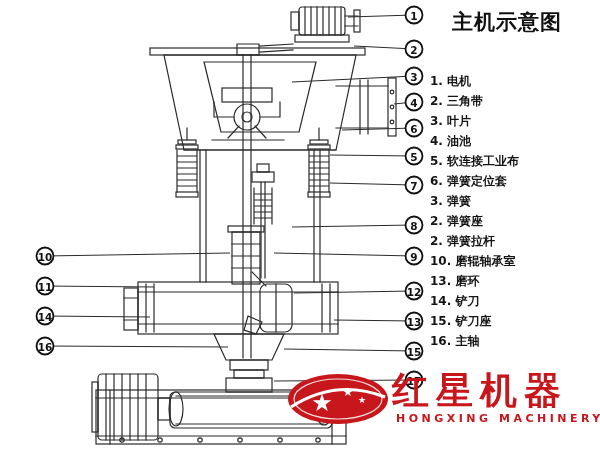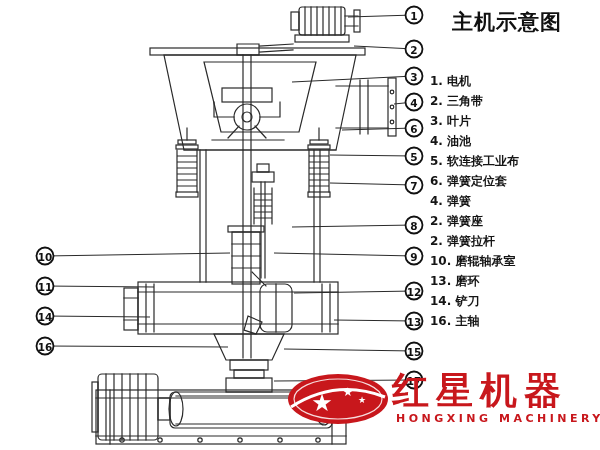--- a/index.html
+++ b/index.html
@@ -212,26 +212,27 @@
 
   <div id="diagram-title">主机示意图</div>
 
   <div id="legend">
       <div class="legend-item">1. 电机</div>
       <div class="legend-item">2. 三角带</div>
       <div class="legend-item">3. 叶片</div>
       <div class="legend-item">4. 油池</div>
       <div class="legend-item">5. 软连接工业布</div>
       <div class="legend-item">6. 弹簧定位套</div>
-      <div class="legend-item">4. 弹簧</div>
+      <div class="legend-item">3. 弹簧</div>
       <div class="legend-item">2. 弹簧座</div>
       <div class="legend-item">2. 弹簧拉杆</div>
       <div class="legend-item">10. 磨辊轴承室</div>
       <div class="legend-item">13. 磨环</div>
       <div class="legend-item">14. 铲刀</div>
+      <div class="legend-item">15. 铲刀座</div>
       <div class="legend-item">16. 主轴</div>
     </div>
 
   <div id="watermark">
     <svg id="logo" width="104" height="58" viewBox="0 0 104 58">
       <ellipse cx="52" cy="29" rx="50" ry="25" fill="#c8171c"></ellipse>
       <ellipse cx="52" cy="29" rx="44" ry="20" fill="none" stroke="#ffffff" stroke-width="1.2" opacity="0.85"></ellipse>
       <path d="M5 37 Q50 8 99 27" stroke="#ffffff" stroke-width="3" fill="none"></path>
       <text x="36" y="41" font-size="24" fill="#ffffff" text-anchor="middle">★</text>
       <text x="62" y="26" font-size="12" fill="#ffffff" text-anchor="middle">★</text>

